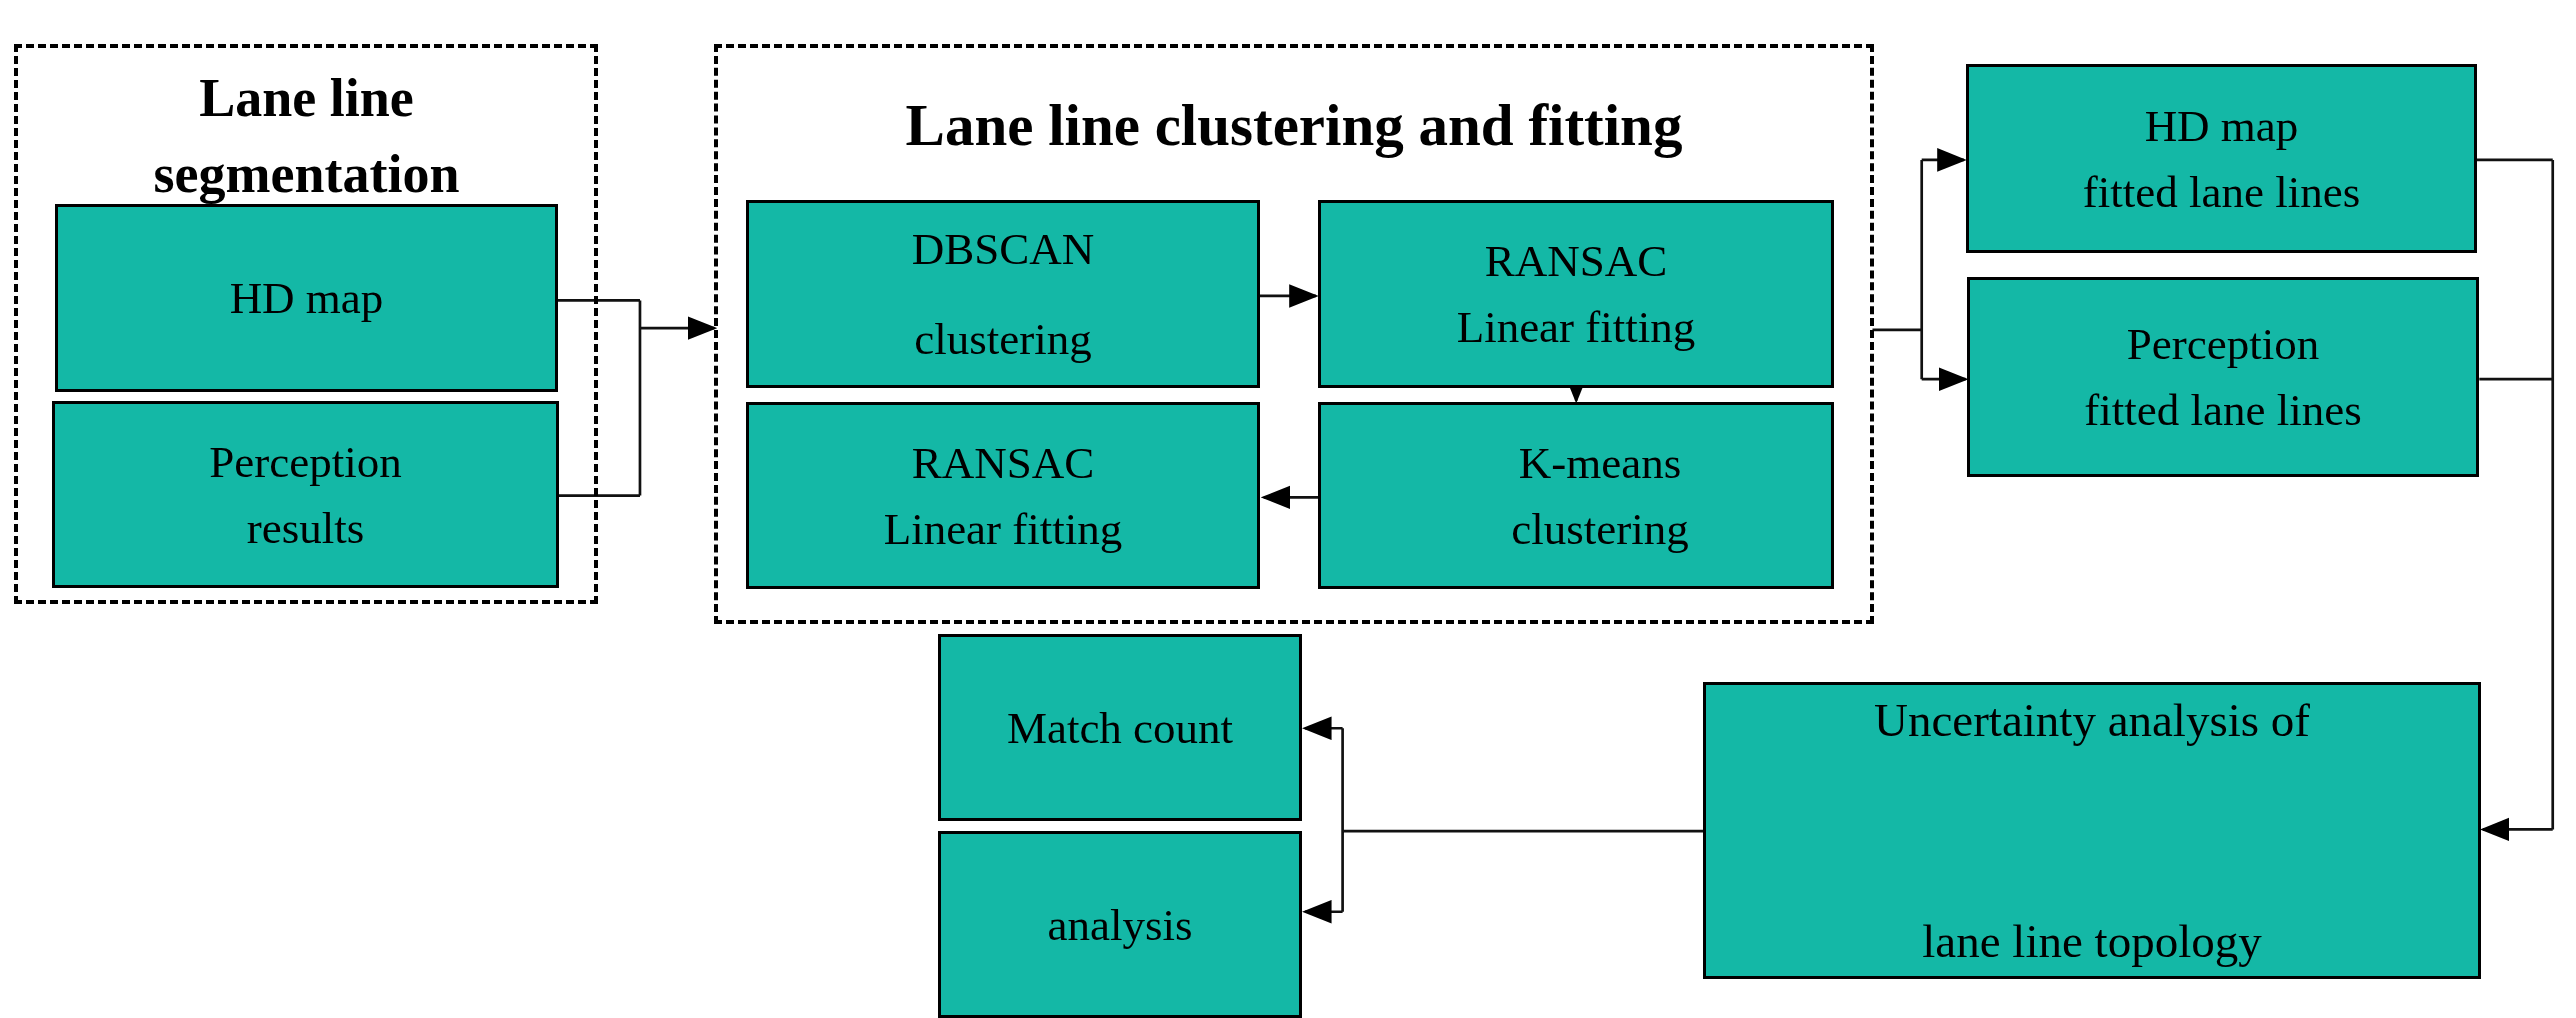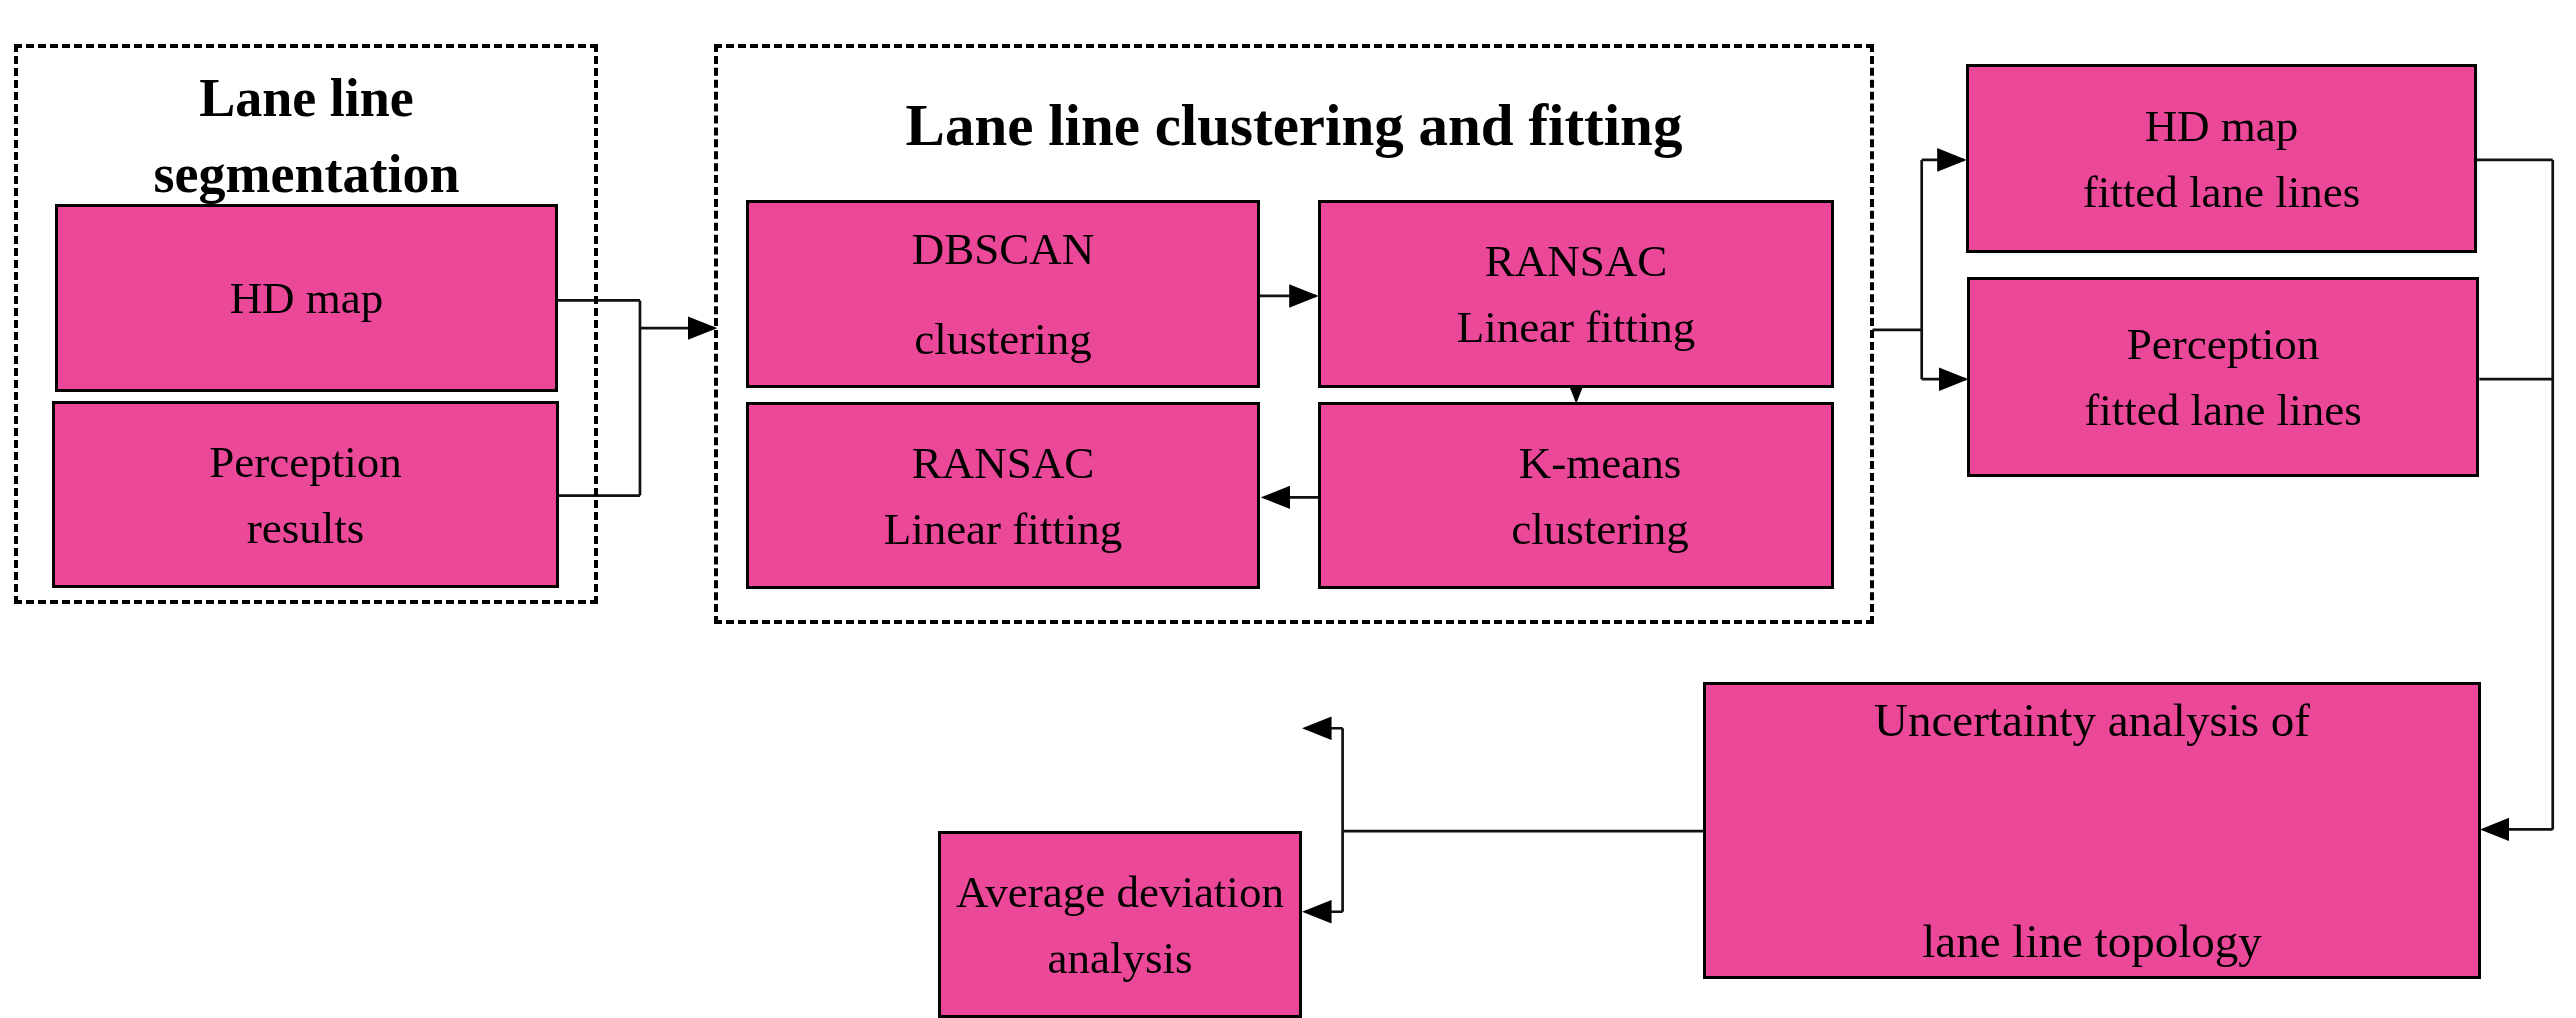--- a/index.html
+++ b/index.html
@@ -24,21 +24,21 @@
     font-weight: bold;
     text-align: center;
     color: #000000;
   }
   .group-title.seg { font-size: 54px; line-height: 76px; }
   .group-title.clu { font-size: 59px; line-height: 63px; }
   .box {
     position: absolute;
     box-sizing: border-box;
     border: 3.6px solid #000000;
-    background: #ec4899;
+    background: #14b8a6;
     display: flex;
     flex-direction: column;
     justify-content: center;
     align-items: center;
     text-align: center;
     font-size: 45px;
     line-height: 66px;
   }
   .box.big { font-size: 47px; line-height: 70px; }
   .ln { display: block; white-space: nowrap; }
@@ -115,19 +115,21 @@
   <div class="box" style="left:1967px; top:265px; width:512px; height:200px;">
     <span class="ln">Perception</span>
     <span class="ln">fitted lane lines</span>
   </div>
 
   <div class="box big" style="left:1703px; top:670px; width:778px; height:297px;justify-content:space-between;">
     <span class="ln">Uncertainty analysis of</span>
     <span class="ln">lane line topology</span>
   </div>
 
+  <div class="box" style="left:938px; top:622px; width:364px; height:187px;">
+    <span class="ln">Match count</span>
+  </div>
   <div class="box" style="left:938px; top:819px; width:364px; height:187px;">
-    <span class="ln">Average deviation</span>
     <span class="ln">analysis</span>
   </div>
 
 </div>
 
 
 </body></html>

